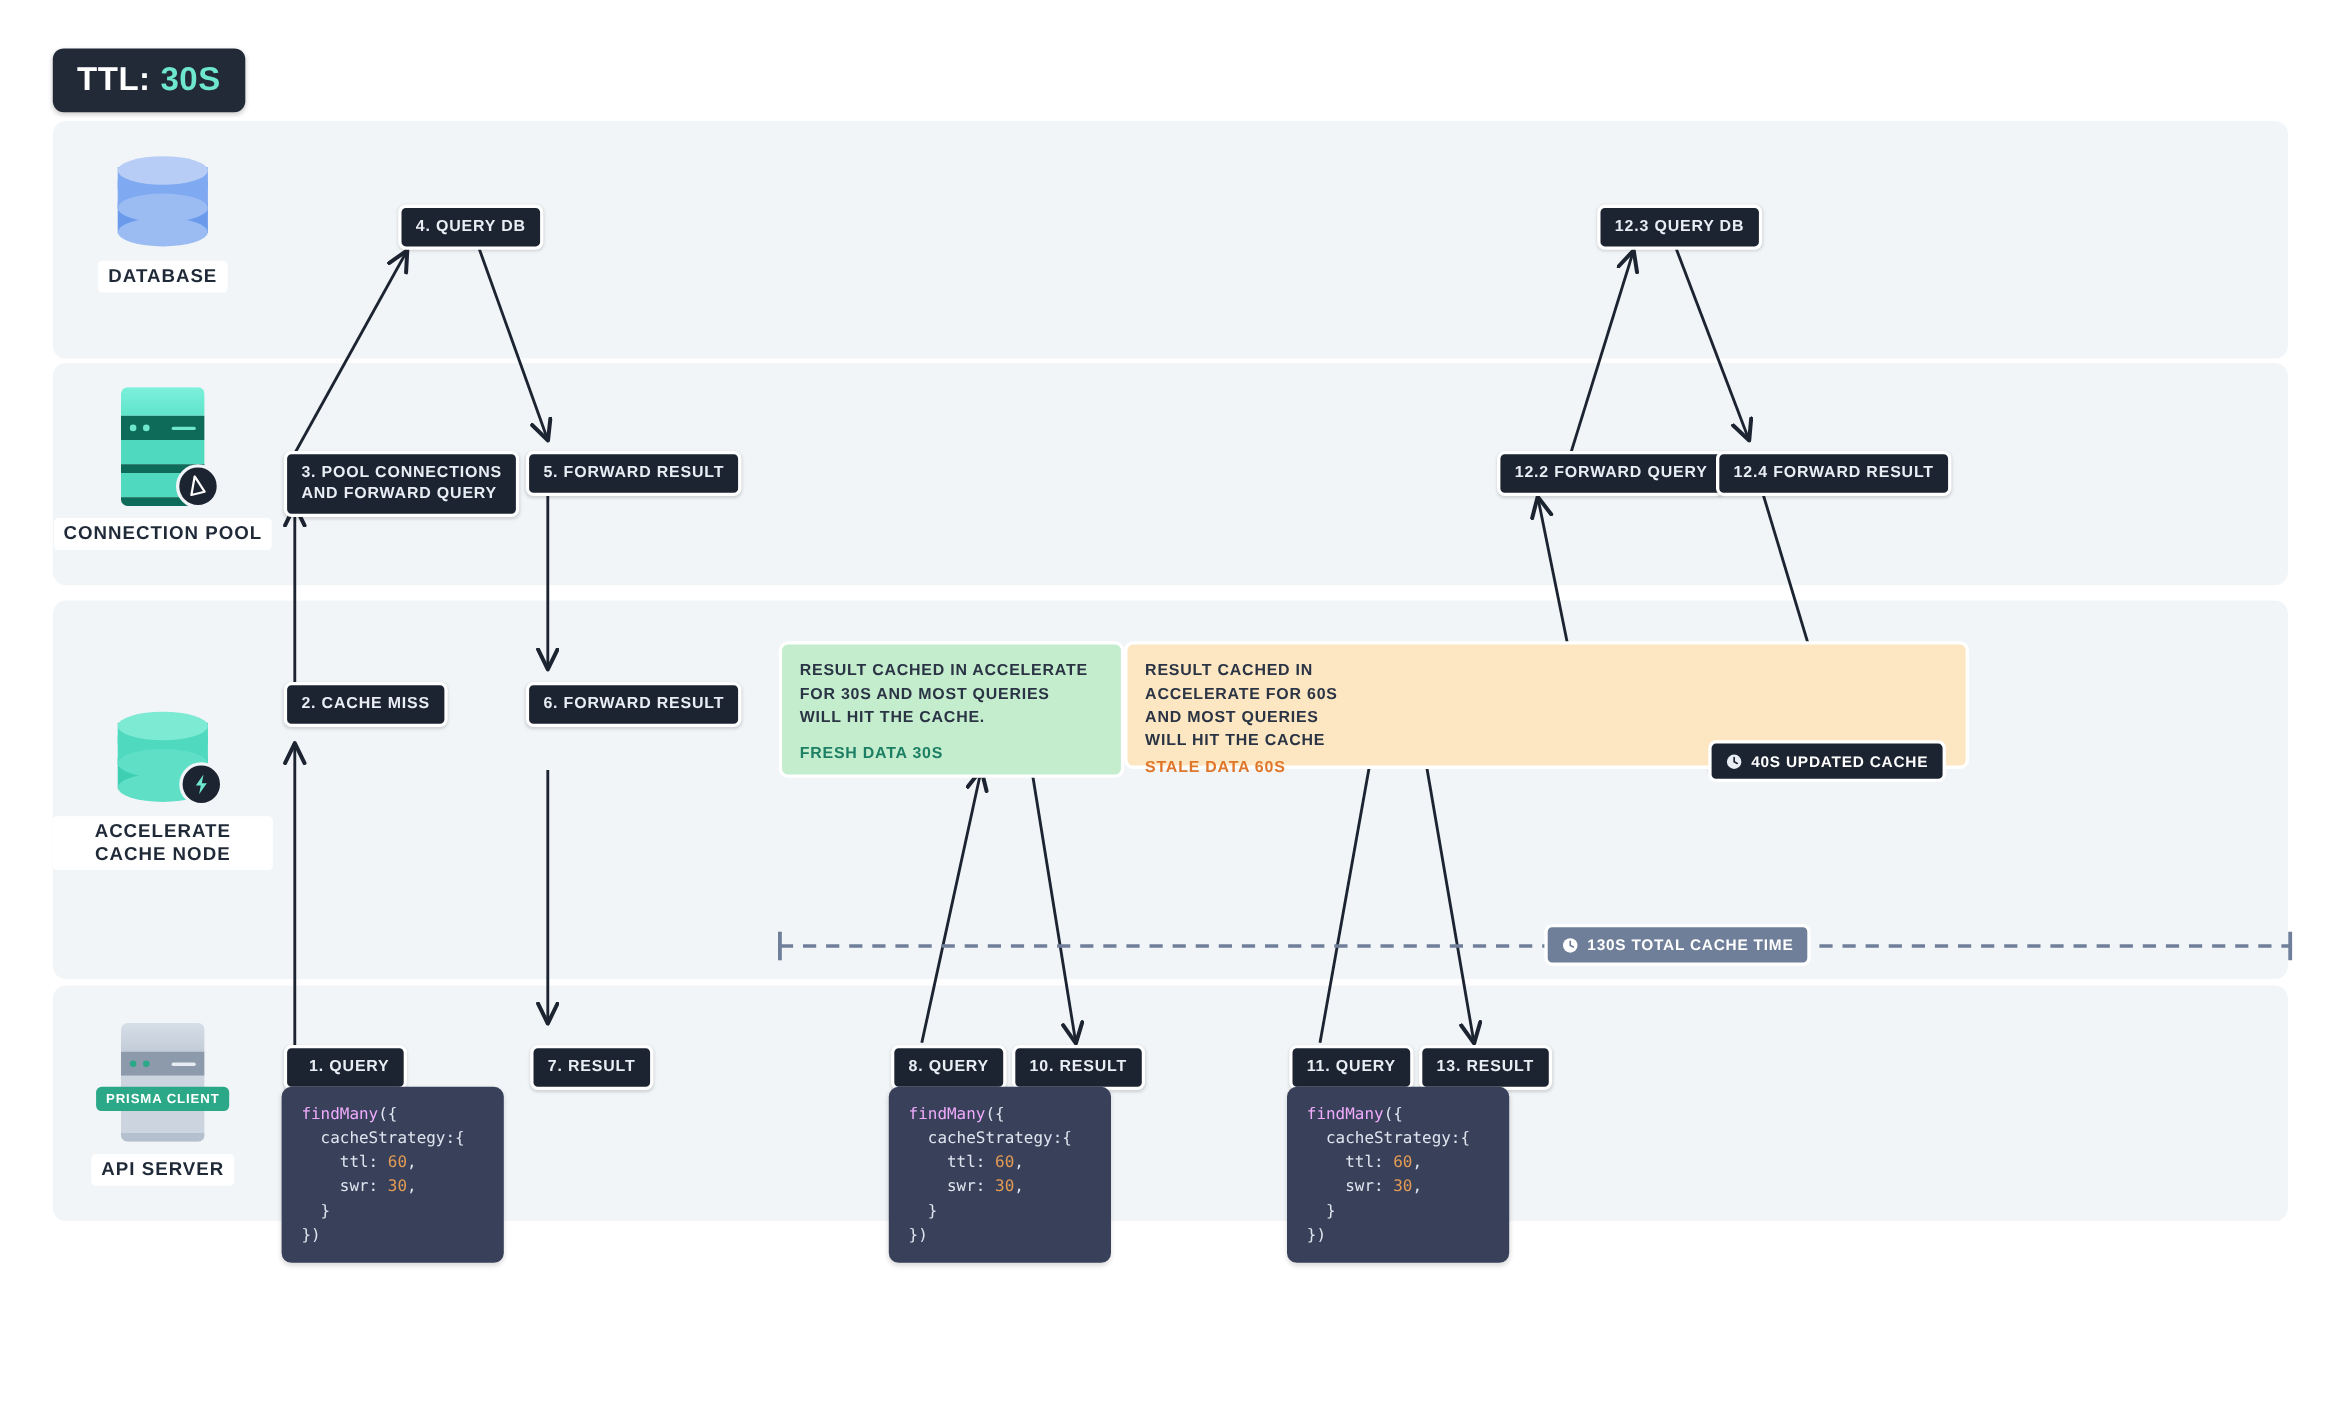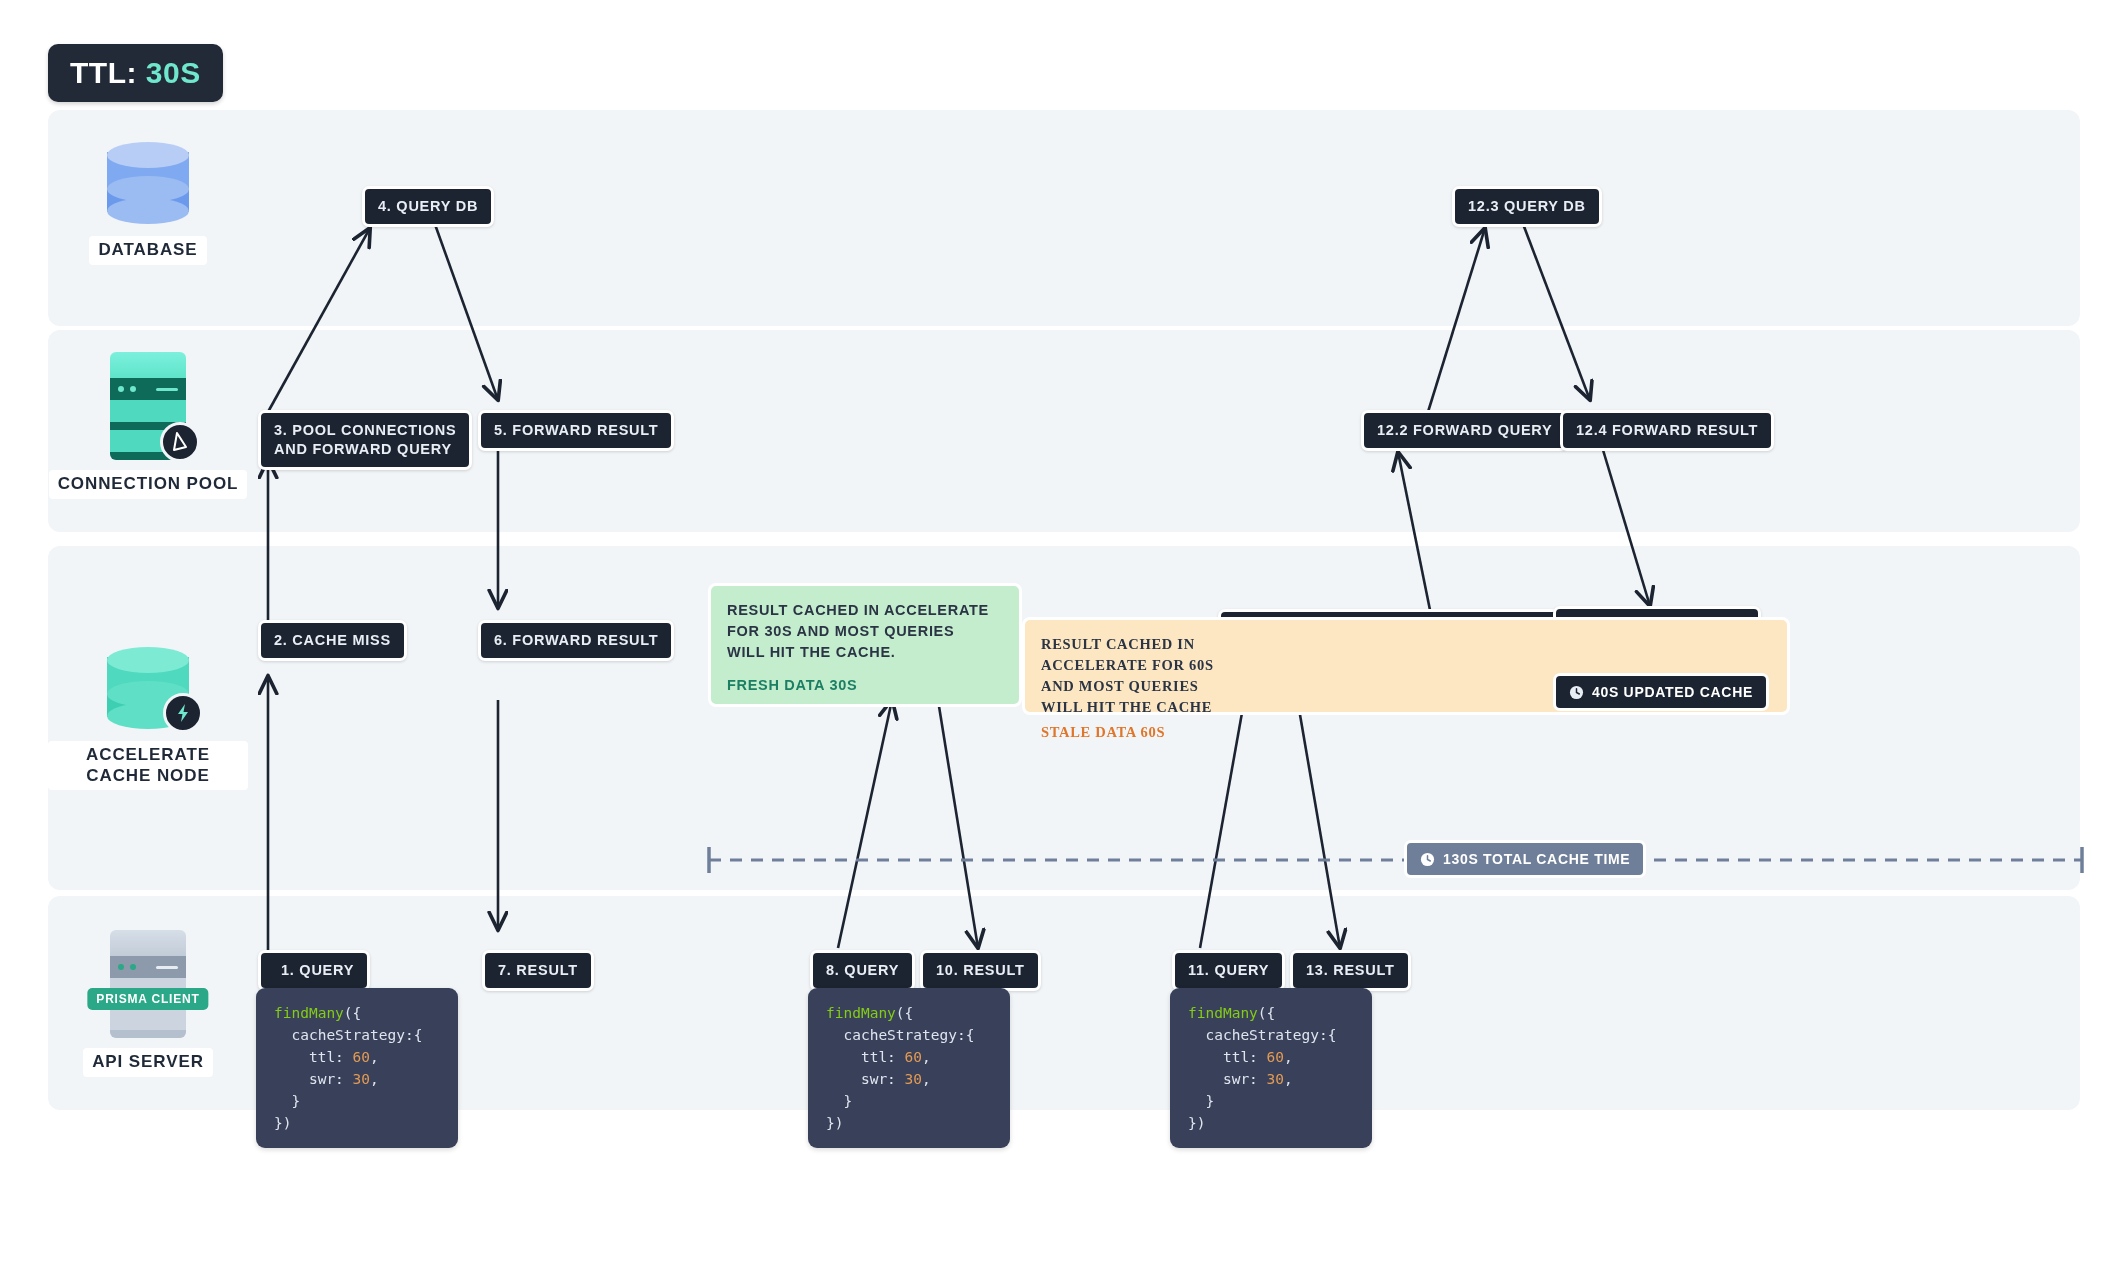--- a/index.html
+++ b/index.html
@@ -151,21 +151,21 @@
     background: #39415a;
     border-radius: 9px;
     padding: 14px 18px;
     font-family: "DejaVu Sans Mono", monospace;
     font-size: 14.5px;
     line-height: 1.52;
     color: #dfe5ef;
     white-space: pre;
     box-shadow: 0 2px 5px rgba(0,0,0,.14);
   }
-  .code .fn { color: #84cc16; }
+  .code .fn { color: #f0abfc; }
   .code .num { color: #e39a53; }
 
   
   #arrows { position: absolute; inset: 0; width: 2128px; height: 1288px; pointer-events: none; }
 </style>
 </head>
 <body>
 
 <div id="stage">
 
@@ -333,21 +333,21 @@
 ‘FRESH’ DATA ON THE
 BACKGROUND</div>
 
   <div class="panel green" style="left:708px; top:583px; width:314px; height:124px;">
     <div class="ptxt">RESULT CACHED IN ACCELERATE
 FOR 30S AND MOST QUERIES
 WILL HIT THE CACHE.</div>
     <div class="ptag tag-fresh">FRESH DATA  30S</div>
   </div>
 
-  <div class="panel orange" style="left:1022px; top:617px; width:768px; height:98px;font-family:Liberation Serif, serif;">
+  <div class="panel orange" style="left:1022px; top:583px; width:768px; height:116px;">
     <div class="ptxt" style="width:220px;">RESULT CACHED IN
 ACCELERATE FOR 60S
 AND MOST QUERIES
 WILL HIT THE CACHE</div>
     <div class="ptag tag-stale" style="margin-top:6px;">STALE DATA  60S</div>
   </div>
 
 
   <div class="tbadge dark" style="left:1553px; top:673px;">
     <svg class="clock" viewBox="0 0 16 16" aria-hidden="true">

